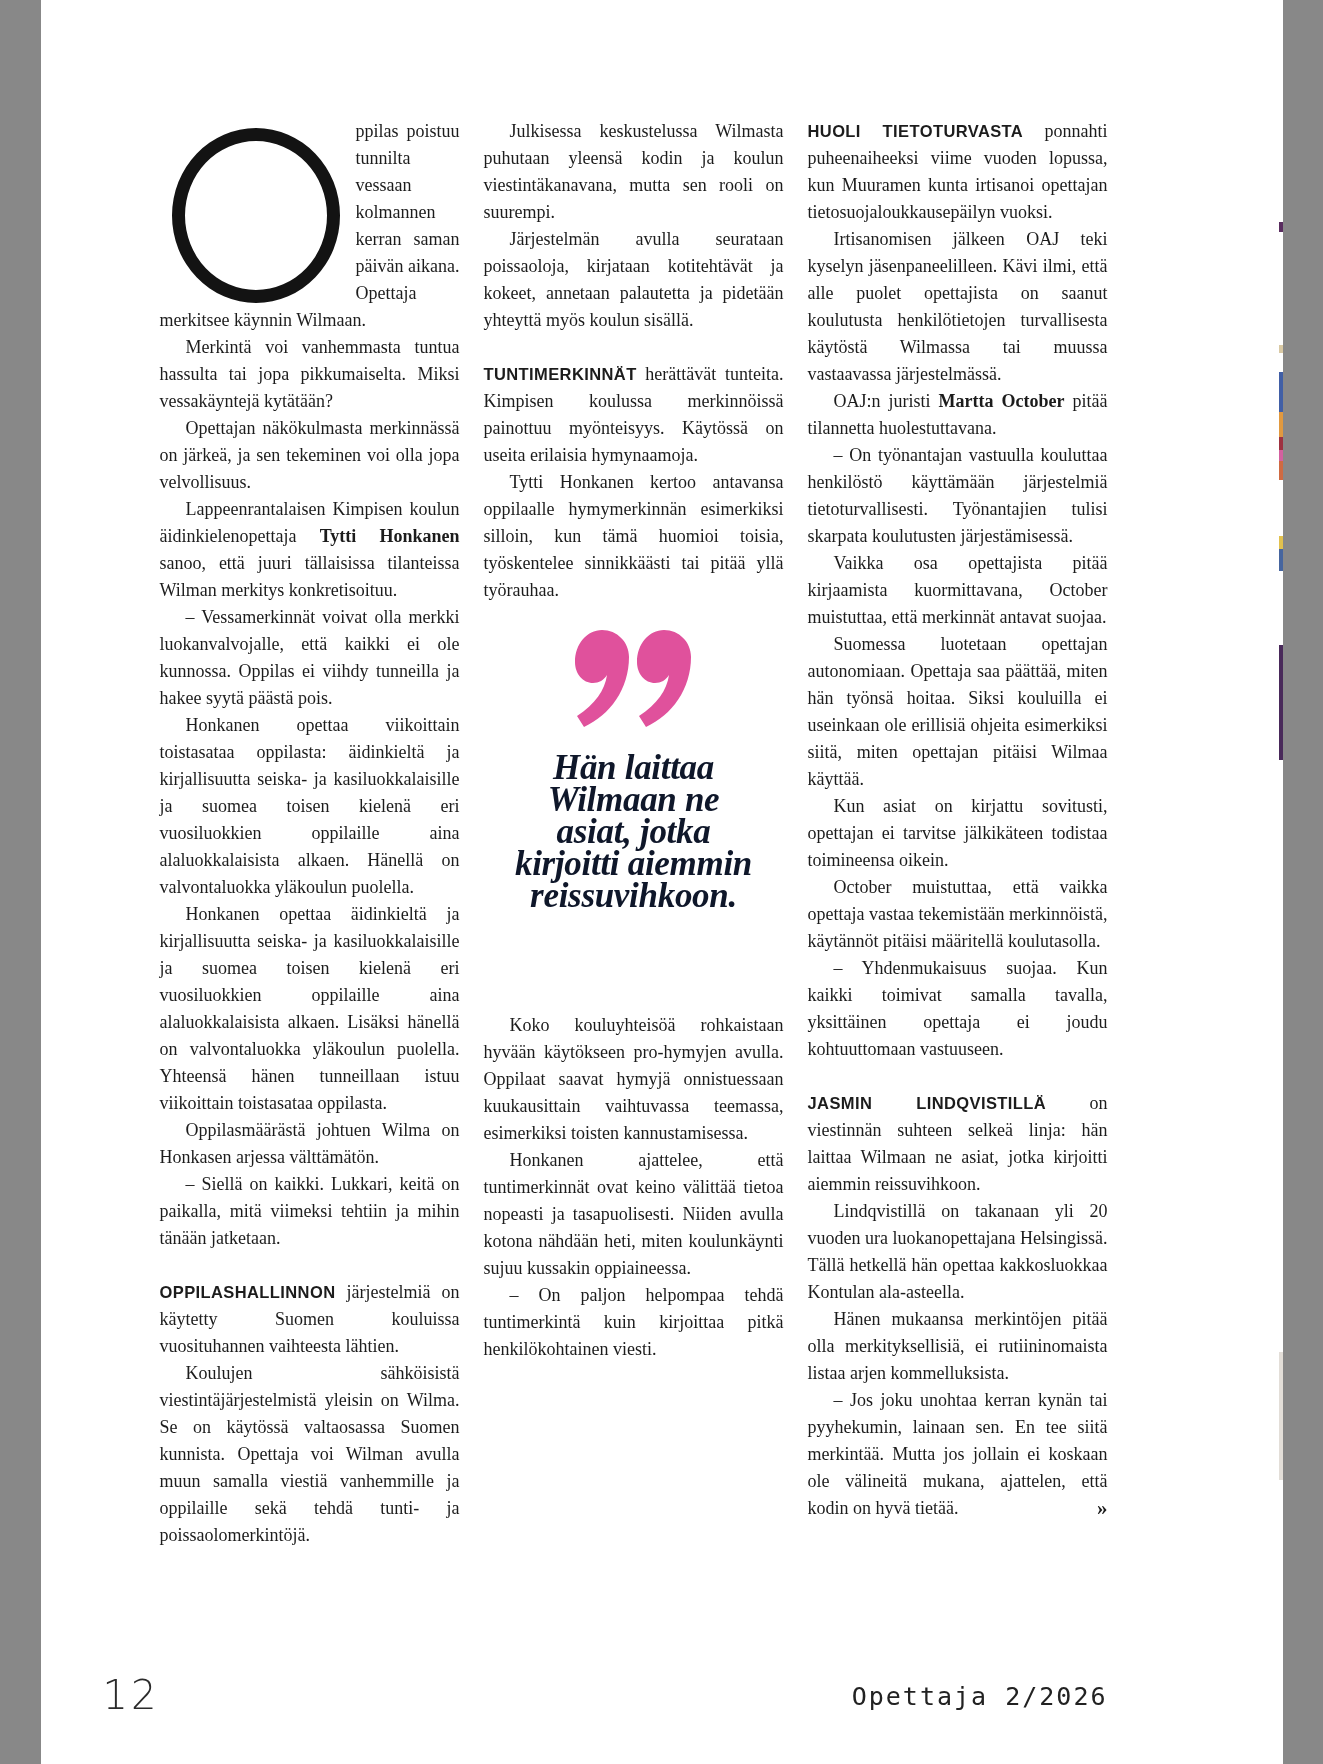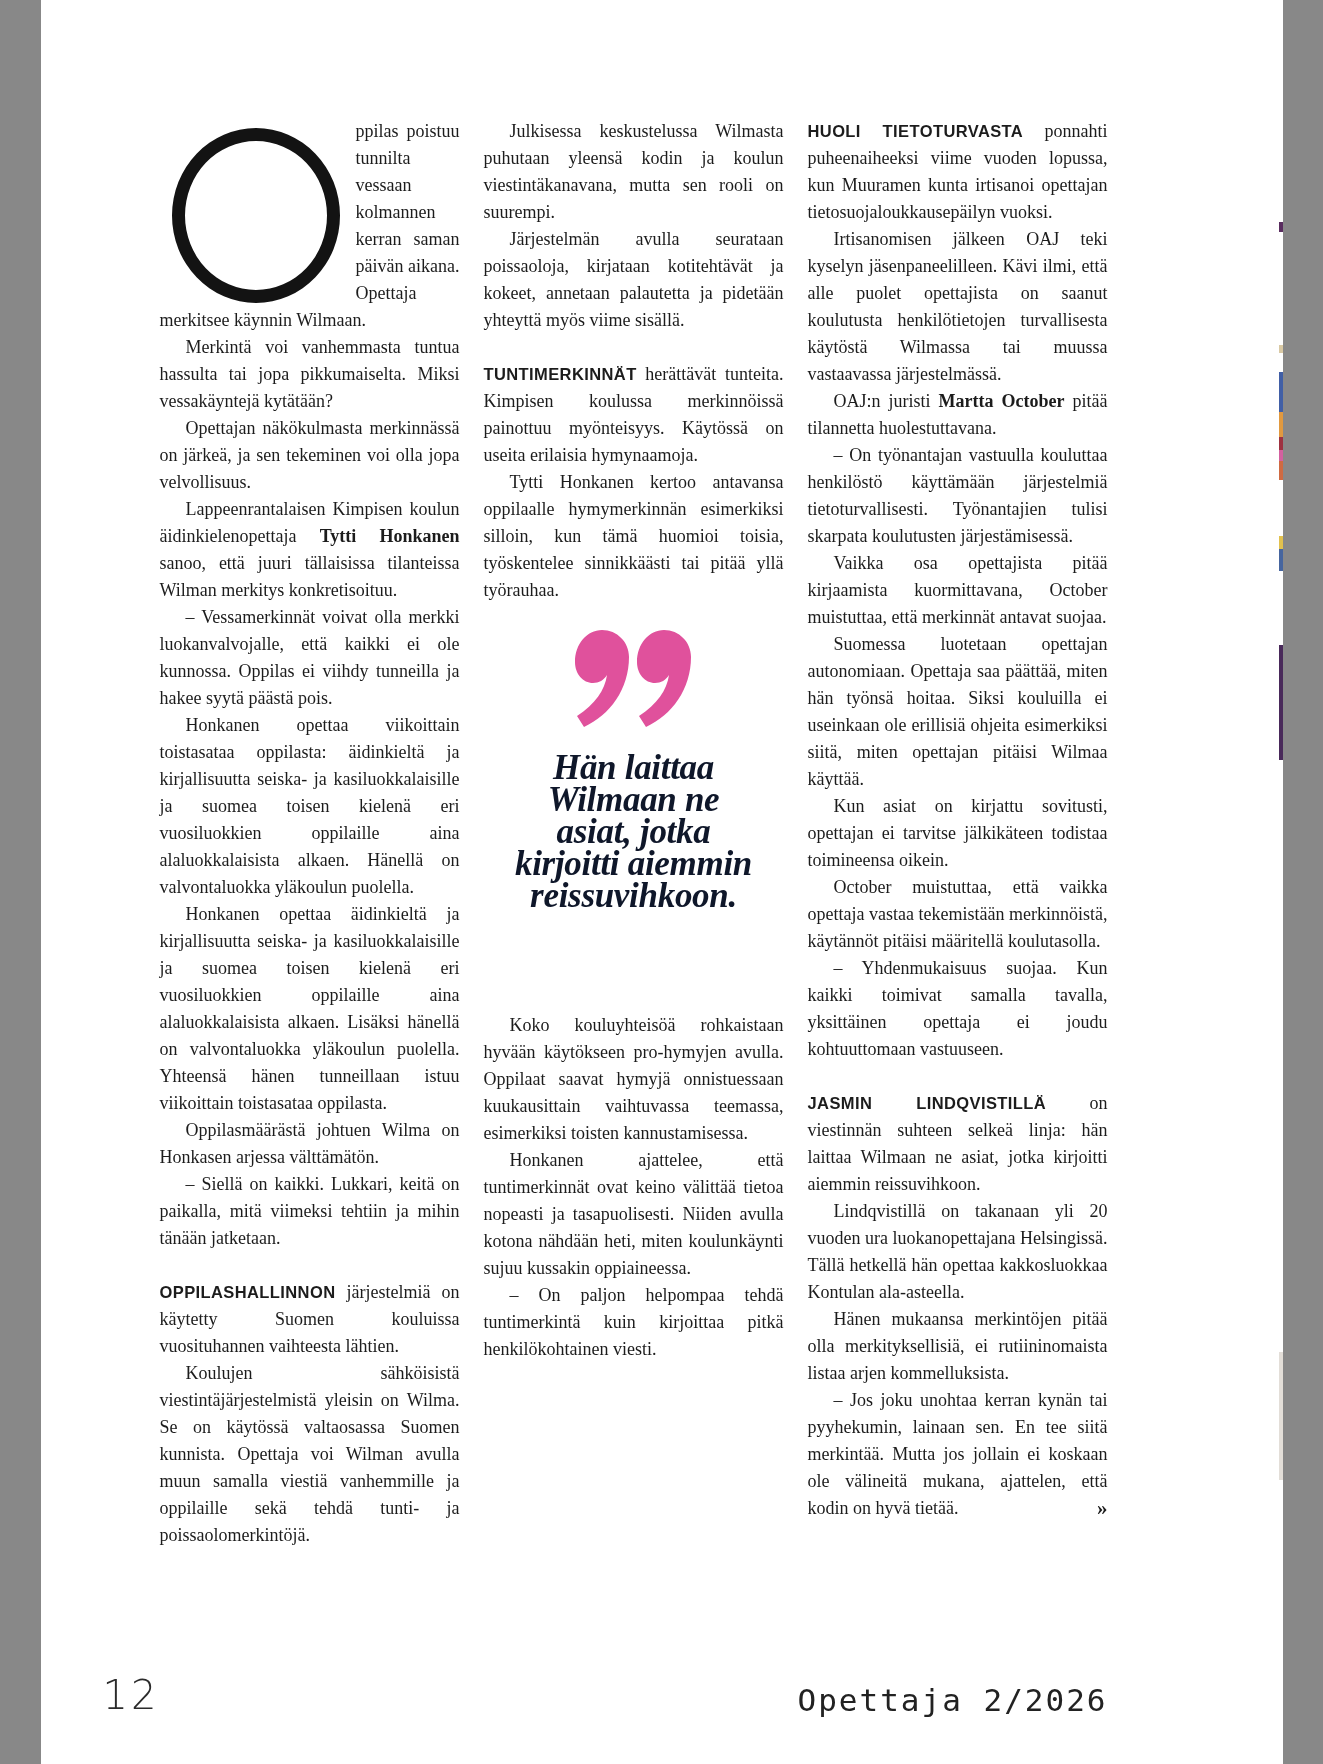--- a/index.html
+++ b/index.html
@@ -18,21 +18,21 @@
   .quote-block{margin-top:26px;text-align:center;}
   .qmark{display:inline-block;line-height:0;}
   .qtext{font-style:italic;font-weight:bold;font-size:35px;line-height:32px;color:#0f172a;
          max-width:244px;margin:14px auto 0 auto;text-align:center;letter-spacing:-.3px;}
   #col-middle-bottom{margin-top:100px;}
   .contmark{float:right;font-weight:bold;font-size:21px;text-indent:0;line-height:27px;}
   .footer{position:absolute;left:62px;top:1672px;width:1005px;display:flex;
           justify-content:space-between;align-items:flex-start;}
   .page-num{font-family:"DejaVu Sans",sans-serif;font-weight:200;font-size:40px;
             letter-spacing:3px;color:#2b2b2b;}
-  .issue{font-family:"DejaVu Sans Mono",monospace;font-size:31px;letter-spacing:2px;
+  .issue{font-family:"DejaVu Sans Mono",monospace;font-size:25px;letter-spacing:2px;
          color:#222;margin-top:10px;}
   .edge{position:absolute;right:0;top:0;width:4px;height:1764px;}
   .edge span{position:absolute;right:0;width:4px;display:block;}
 </style>
 </head>
 <body>
 
 <div class="page">
   <div class="content">
     <div class="col" id="col-left">
@@ -45,21 +45,21 @@
         <p class="body"><span>Honkanen opettaa äidinkieltä ja kirjallisuutta seiska- ja kasiluokkalaisille ja suomea toisen kielenä eri vuosiluokkien oppilaille aina alaluokkalaisista alkaen. Lisäksi hänellä on valvontaluokka yläkoulun puolella. Yhteensä hänen tunneillaan istuu viikoittain toistasataa oppilasta.</span></p>
         <p class="body"><span>Oppilasmäärästä johtuen Wilma on Honkasen arjessa välttämätön.</span></p>
         <p class="body"><span>– Siellä on kaikki. Lukkari, keitä on paikalla, mitä viimeksi tehtiin ja mihin tänään jatketaan.</span></p>
         <p class="lead"><span class="lead-in">OPPILASHALLINNON</span><span> järjestelmiä on käytetty Suomen kouluissa vuosituhannen vaihteesta lähtien.</span></p>
         <p class="body"><span>Koulujen sähköisistä viestintäjärjestelmistä yleisin on Wilma. Se on käytössä valtaosassa Suomen kunnista. Opettaja voi Wilman avulla muun samalla viestiä vanhemmille ja oppilaille sekä tehdä tunti- ja poissaolomerkintöjä.</span></p>
       </div>
 
     <div class="col" id="col-middle">
       <div id="col-middle-top">
           <p class="body"><span>Julkisessa keskustelussa Wilmasta puhutaan yleensä kodin ja koulun viestintäkanavana, mutta sen rooli on suurempi.</span></p>
-          <p class="body"><span>Järjestelmän avulla seurataan poissaoloja, kirjataan kotitehtävät ja kokeet, annetaan palautetta ja pidetään yhteyttä myös viime sisällä.</span></p>
+          <p class="body"><span>Järjestelmän avulla seurataan poissaoloja, kirjataan kotitehtävät ja kokeet, annetaan palautetta ja pidetään yhteyttä myös koulun sisällä.</span></p>
           <p class="lead"><span class="lead-in">TUNTIMERKINNÄT</span><span> herättävät tunteita. Kimpisen koulussa merkinnöissä painottuu myönteisyys. Käytössä on useita erilaisia hymynaamoja.</span></p>
           <p class="body"><span>Tytti Honkanen kertoo antavansa oppilaalle hymymerkinnän esimerkiksi silloin, kun tämä huomioi toisia, työskentelee sinnikkäästi tai pitää yllä työrauhaa.</span></p>
         </div>
       <div class="quote-block">
         <span class="qmark">
           <svg width="118" height="100" viewBox="0 0 118 100" xmlns="http://www.w3.org/2000/svg">
             <path class="qfill" d="M27,0 C42,0 54,12 54,27 C54,59 35,85 9,97 L2,86 C20,74 30,60 32,45 C29,50 24,53 18,53 C8,53 0,44 0,32 C0,14 12,0 27,0 Z" fill="#e0519c"></path>
             <path class="qfill" transform="translate(62,0)" d="M27,0 C42,0 54,12 54,27 C54,59 35,85 9,97 L2,86 C20,74 30,60 32,45 C29,50 24,53 18,53 C8,53 0,44 0,32 C0,14 12,0 27,0 Z" fill="#e0519c"></path>
           </svg>
         </span>

